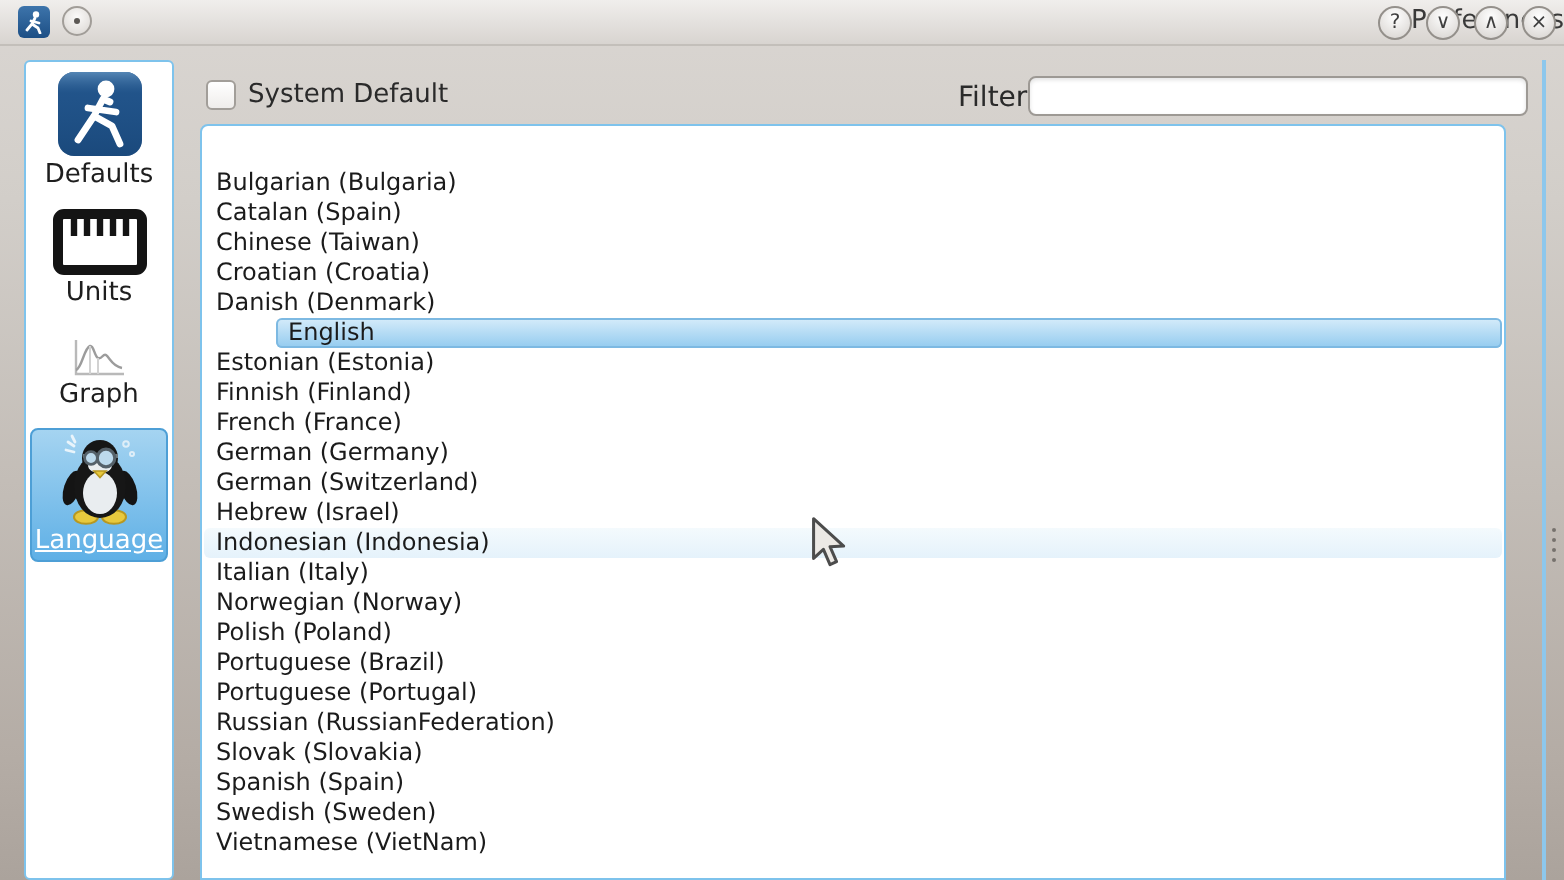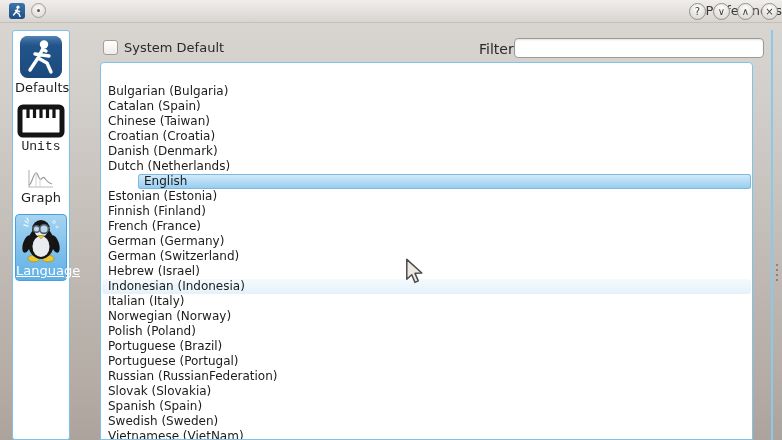--- a/index.html
+++ b/index.html
@@ -17,21 +17,21 @@
   .t-menubtn{position:absolute;left:31px;top:3px;width:15px;height:15px;border-radius:50%;
     background:radial-gradient(circle at 50% 35%,#fbfaf9,#d9d5d1);border:1px solid #a19d98;box-sizing:border-box;}
   .t-menubtn::after{content:"";position:absolute;left:5px;top:5px;width:3px;height:3px;border-radius:50%;background:#5c5854;}
   .t-title{position:absolute;left:0;right:0;top:0;height:22px;line-height:22px;text-align:right;
     font-size:13px;color:#393939;}
   .t-buttons{position:absolute;right:4px;top:3px;display:flex;gap:7px;}
   .t-btn{width:17px;height:17px;border-radius:50%;box-sizing:border-box;
     background:radial-gradient(circle at 50% 30%,#fefefe,#d6d2ce);
     border:1px solid #94908b;color:#3f3f3f;font-size:10px;line-height:15px;text-align:center;}
   
-  .sidebar{position:absolute;left:12px;top:30px;width:58px;height:410px;background:#ffffff;
+  .sidebar{position:absolute;left:12px;top:30px;width:75px;height:410px;background:#ffffff;
     border:1px solid #7ec3ec;border-radius:3px;box-sizing:border-box;}
   .side-item{position:absolute;left:2px;right:2px;text-align:center;}
   .side-label{font-size:13px;color:#1e1e1e;}
   .side-item.selected{background:linear-gradient(180deg,#a5d4f1,#5fb0e6);
     border:1px solid #4d9fd6;border-radius:4px;}
   .side-item.selected .side-label{color:#ffffff;text-decoration:underline;}
   .icon-wrap{display:flex;justify-content:center;}
   
   .checkbox{position:absolute;left:103px;top:40px;width:15px;height:15px;box-sizing:border-box;
     border:1px solid #a29e99;border-radius:3px;background:linear-gradient(180deg,#ffffff,#efedeb);}
@@ -92,21 +92,21 @@
             <stop offset="1" stop-color="#16406e" stop-opacity=".4"></stop>
           </linearGradient>
             </defs>
           <circle cx="26" cy="10.5" r="4.2" fill="#fff"></circle>
           <path d="M24.5 15.5 L20 24 L12 36 M20 24 L29 29 L33 38 M17 20 L31 22 M24.5 15.5 L28 17" stroke="#fff" stroke-width="3.4" fill="none" stroke-linecap="round" stroke-linejoin="round"></path>
         </svg>
       </div>
       <div class="side-label">Defaults</div>
     </div>
 
-    <div class="side-item" style="top:72px;font-family:Liberation Mono, monospace;">
+    <div class="side-item" style="top:72px;">
       <div class="icon-wrap">
         <svg width="48" height="36" viewBox="0 0 48 36">
           <rect x="3" y="4" width="42" height="28" rx="3" fill="#fff" stroke="#141414" stroke-width="5"></rect>
           <path d="M11 6 v9 M17.5 6 v9 M24 6 v9 M30.5 6 v9 M37 6 v9" stroke="#141414" stroke-width="3.2"></path>
         </svg>
       </div>
       <div class="side-label">Units</div>
     </div>
 
     <div class="side-item" style="top:137px;">
@@ -158,21 +158,20 @@
 
   <div class="filter-label">Filter</div>
   <input class="filter-input" type="text" value="" style="">
 
   <div class="lang-list">
       <div class="lrow">Bulgarian (Bulgaria)</div>
       <div class="lrow">Catalan (Spain)</div>
       <div class="lrow">Chinese (Taiwan)</div>
       <div class="lrow">Croatian (Croatia)</div>
       <div class="lrow">Danish (Denmark)</div>
-      <div class="lrow">Dutch (Netherlands)</div>
       <div class="lrow sel">English</div>
       <div class="lrow">Estonian (Estonia)</div>
       <div class="lrow">Finnish (Finland)</div>
       <div class="lrow">French (France)</div>
       <div class="lrow">German (Germany)</div>
       <div class="lrow">German (Switzerland)</div>
       <div class="lrow">Hebrew (Israel)</div>
       <div class="lrow hov">Indonesian (Indonesia)</div>
       <div class="lrow">Italian (Italy)</div>
       <div class="lrow">Norwegian (Norway)</div>

